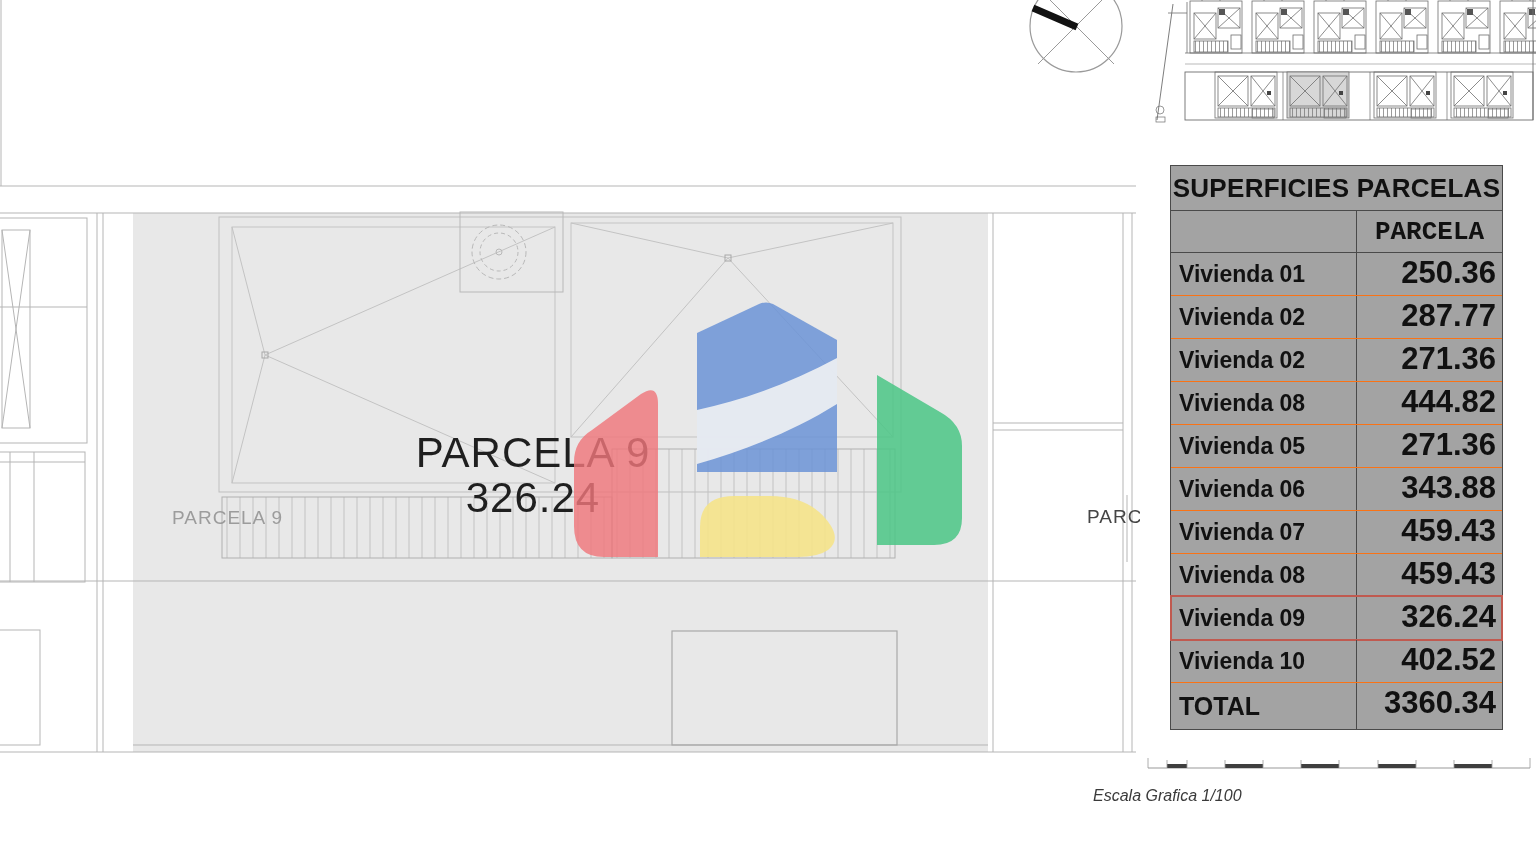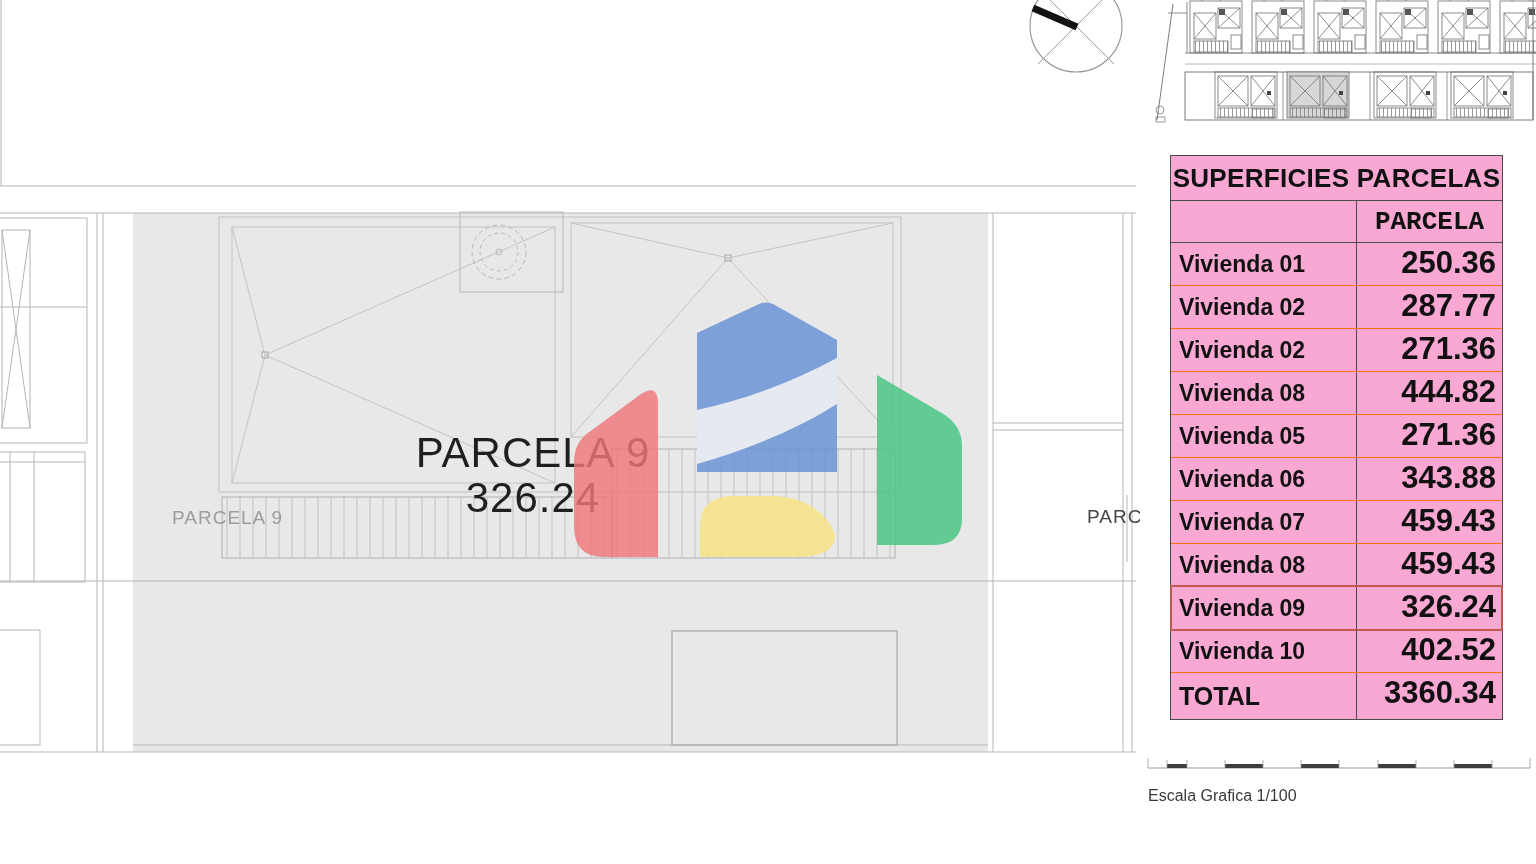--- a/index.html
+++ b/index.html
@@ -4,22 +4,22 @@
 <style>
   html,body { margin:0; padding:0; }
   body {
     width:1536px; height:864px; position:relative; overflow:hidden;
     background:#ffffff; font-family:"Liberation Sans", sans-serif;
   }
   #plan-svg { position:absolute; left:0; top:0; }
 
   
   .panel {
-    position:absolute; left:1170px; top:155px; width:333px;
-    background:#f9a8d4; border:1px solid #4a4a4a; box-sizing:border-box;
+    position:absolute; left:1170px; top:165px; width:333px;
+    background:#a3a3a3; border:1px solid #4a4a4a; box-sizing:border-box;
   }
   .t-title {
     height:44px; border-bottom:1px solid #4a4a4a;
     display:flex; align-items:center; justify-content:center;
     font-weight:bold; font-size:26px; color:#111; letter-spacing:0.3px;
   }
   .t-head { display:flex; height:41px; border-bottom:1px solid #4a4a4a;font-family:Liberation Mono, monospace; }
   .t-head .cl { width:186px; border-right:1px solid #4a4a4a; box-sizing:border-box; }
   .t-head .cv {
     flex:1; display:flex; align-items:center; justify-content:center;
@@ -37,22 +37,22 @@
     flex:1; display:flex; align-items:flex-start; justify-content:flex-end;
     padding:2px 6px 0 0; box-sizing:border-box;
     font-weight:bold; font-size:31px; color:#111;
   }
   .t-row.hl::after {
     content:""; position:absolute; inset:-2px -1px;
     border:2px solid #c05a50; pointer-events:none;
   }
 
   .scale-caption {
-    position:absolute; left:1148px; top:787px;
-    font-size:16px; color:#3a3a3a;
+    position:absolute; left:1093px; top:787px;
+    font-size:16px; color:#3a3a3a;font-style:italic;
   }
 
   
   text { font-family:"Liberation Sans", sans-serif; }
   .big-label { font-size:42px; fill:#1f1f1f; letter-spacing:1px; }
   .small-label { font-size:19px; fill:#9c9c9c; letter-spacing:1px; }
   .neighbor-label { font-size:19px; fill:#454545; letter-spacing:1px; }
 </style>
 </head>
 <body>

